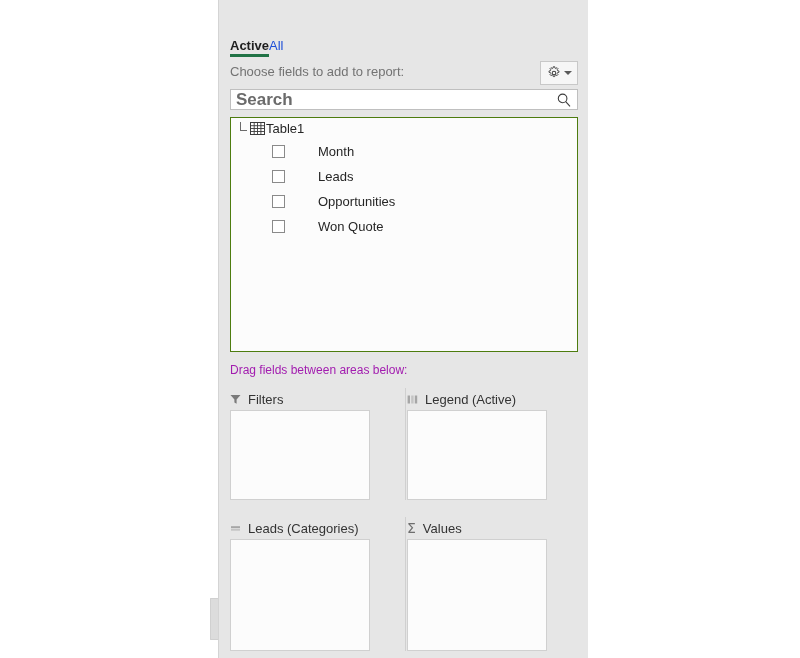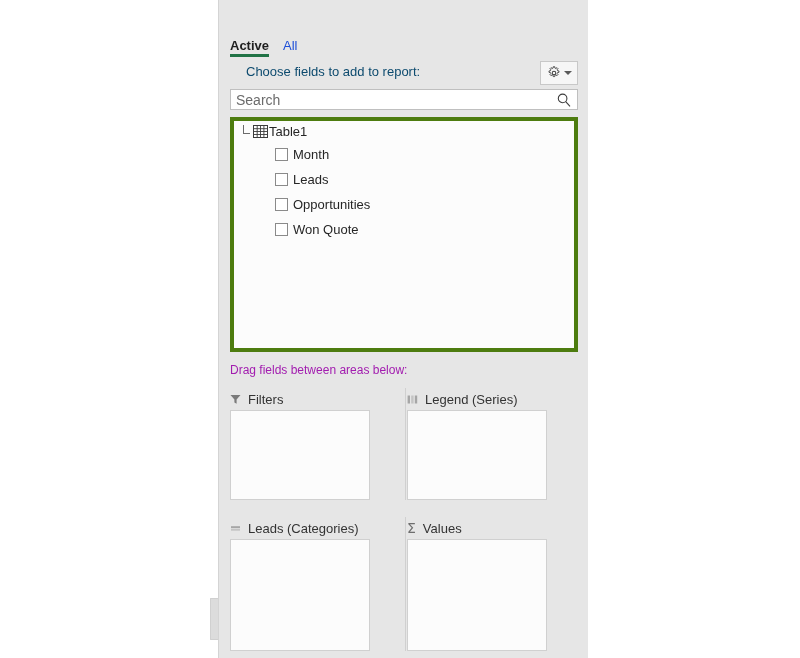--- a/index.html
+++ b/index.html
@@ -88,21 +88,20 @@
     font-family: "DejaVu Sans", sans-serif;
   }
 
   
   .tabs {
     position: absolute;
     left: 11px;
     top: 38px;
     display: flex;
     align-items: flex-start;
-    gap: 14px;
   }
   .tab {
     font-size: 13px;
     color: #1d4ed8;
     padding-bottom: 4px;
     cursor: pointer;
     position: relative;
   }
   .tab.active {
     font-weight: bold;
@@ -124,23 +123,22 @@
     left: 11px;
     top: 61px;
     width: 348px;
     height: 26px;
   }
   .choose-label {
     position: absolute;
     left: 0;
     top: 3px;
     font-size: 13px;
-    color: #0c4a6e;
-    white-space: nowrap;
-    margin-left: 16px;
+    color: #737373;
+    white-space: nowrap;
   }
   .gear-btn {
     position: absolute;
     right: 0;
     top: 0;
     width: 38px;
     height: 24px;
     background: #f6f6f6;
     border: 1px solid #c8c8c8;
     box-sizing: border-box;
@@ -168,42 +166,43 @@
   .search-input {
     position: absolute;
     left: 5px;
     top: 0;
     right: 19px;
     height: 100%;
     border: none;
     outline: none;
     background: transparent;
     font-family: "Liberation Sans", sans-serif;
-    font-size: 14px;
+    font-size: 17px;
     color: #333333;
     padding: 0;
+    font-weight: bold;
   }
   .search-input::placeholder { color: #6b6b6b; opacity: 1; }
   .search-icon {
     position: absolute;
     right: 5px;
     top: 2px;
     width: 16px;
     height: 16px;
   }
 
   
   .field-list {
     position: absolute;
     left: 11px;
     top: 117px;
     width: 348px;
     height: 235px;
     background: #fcfcfc;
-    border: 4px solid #4d7c0f;
+    border: 1px solid #4d7c0f;
     box-sizing: border-box;
     overflow: hidden;
   }
   .table-row {
     position: relative;
     height: 21px;
     display: flex;
     align-items: center;
     padding-left: 6px;
     cursor: pointer;
@@ -252,20 +251,21 @@
     flex: 0 0 13px;
     border: 1px solid #8a8a8a;
     background: #ffffff;
     box-sizing: border-box;
     margin-right: 5px;
   }
   .field-label {
     font-size: 13px;
     color: #262626;
     white-space: nowrap;
+    margin-left: 28px;
   }
 
   
   .drag-hint {
     position: absolute;
     left: 11px;
     top: 363px;
     font-size: 12px;
     color: #a21caf;
     white-space: nowrap;
@@ -409,21 +409,21 @@
       <div class="zone-body"></div>
     </div>
 
     <div class="zone" id="zone-legend">
       <div class="zone-hdr">
         <svg class="ico" width="11" height="11" viewBox="0 0 11 11">
           <rect x="0.6" y="1.5" width="2.4" height="8" fill="#a6a6a6"></rect>
           <rect x="4.2" y="1.5" width="2.4" height="8" fill="#c4c4c4"></rect>
           <rect x="7.8" y="1.5" width="2.4" height="8" fill="#a6a6a6"></rect>
         </svg>
-        <span>Legend (Series)</span>
+        <span>Legend (Active)</span>
       </div>
       <div class="zone-body"></div>
     </div>
 
     <div class="zone" id="zone-axis">
       <div class="zone-hdr">
         <svg class="ico" width="11" height="11" viewBox="0 0 11 11">
           <rect x="1" y="3.2" width="9" height="1.9" fill="#a6a6a6"></rect>
           <rect x="1" y="5.8" width="9" height="1.9" fill="#c4c4c4"></rect>
         </svg>

